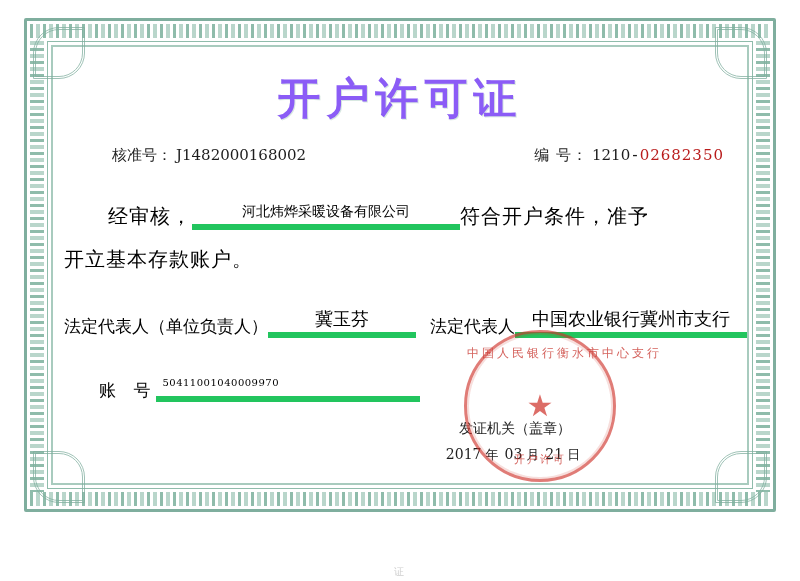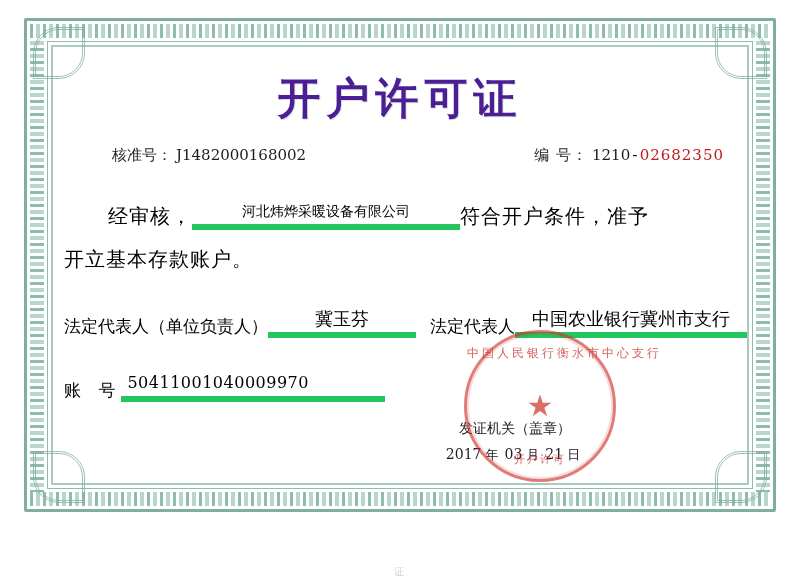--- a/index.html
+++ b/index.html
@@ -117,21 +117,21 @@
     right: 40px;
     bottom: 34px;
   }
 
   .title {
     text-align: center;
     font-family: "DejaVu Serif", "Liberation Serif", serif;
     font-size: 43px;
     font-weight: bold;
     letter-spacing: 6px;
-    color: #4c1d95;
+    color: #8b5cf6;
     text-shadow:
       1px 1px 0 #d8e8e1,
       -1px 0 0 #ffffff;
     margin: 8px 0 0 0;
     height: 56px;
     line-height: 56px;
     white-space: nowrap;
   }
 
   .row {
@@ -209,24 +209,24 @@
   .fill.rep { width: 148px; font-size: 18px; }
   .row-rep .bank-lbl { margin-left: 14px; letter-spacing: 0px; }
   .fill.bank { width: 232px; font-size: 18px; }
 
   .row-acct {
     margin-top: 34px;
     height: 30px;
     font-size: 17px;
     white-space: nowrap;
   }
-  .row-acct .lbl { letter-spacing: 6px; }
+  .row-acct .lbl { letter-spacing: 6px; margin-left: 35px; }
   .fill.acct {
     width: 258px;
-    font-size: 16px;
+    font-size: 10px;
     font-family: "DejaVu Serif", serif;
     letter-spacing: .5px;
     text-align: left;
     padding-left: 6px;
   }
 
   
   .issue-block {
     position: absolute;
     right: 118px;

